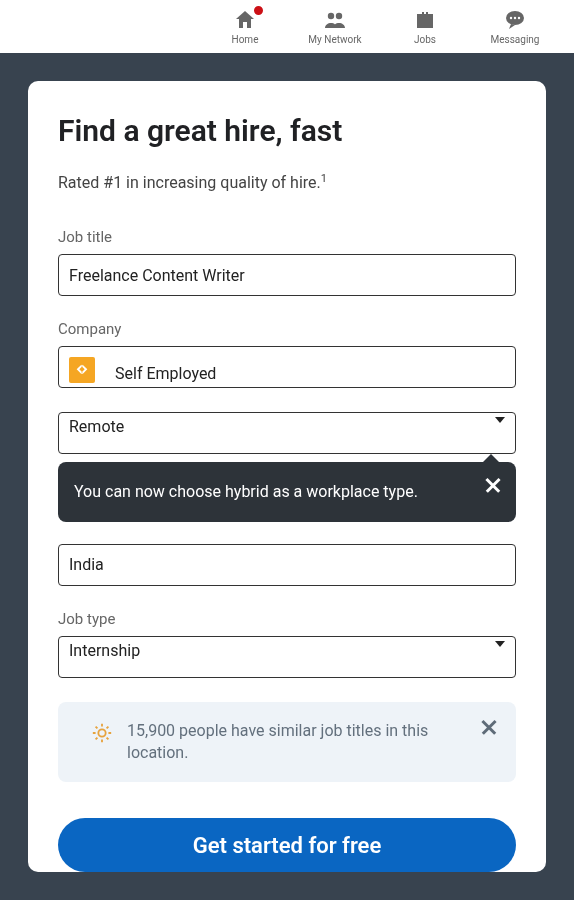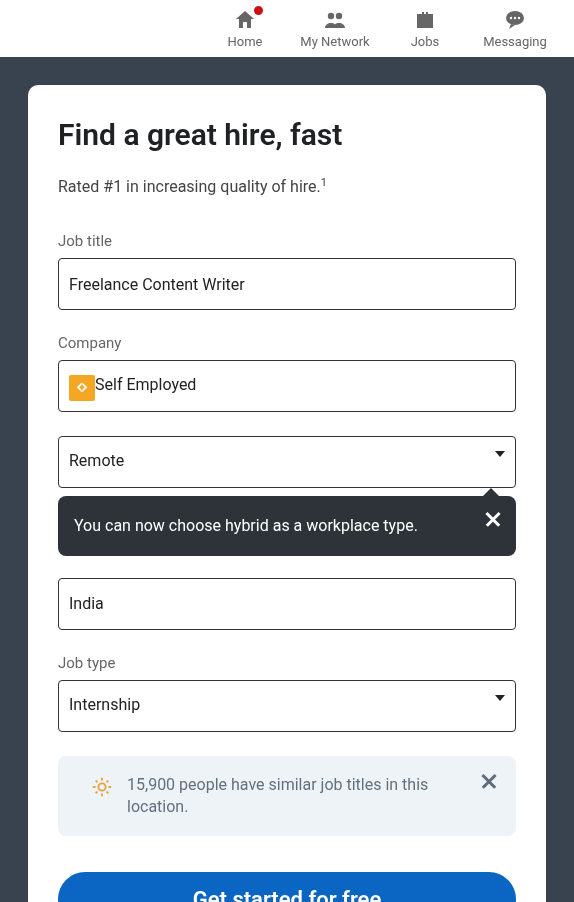--- a/index.html
+++ b/index.html
@@ -1,32 +1,32 @@
 <!DOCTYPE html>
 <html><head>
 <meta charset="utf-8">
 <style>
 *{box-sizing:border-box;margin:0;padding:0;font-family:-apple-system,BlinkMacSystemFont,"Segoe UI",Roboto,sans-serif}
 body{background:#fff;width:574px;height:902px;overflow:hidden}
 .topnav{display:flex;justify-content:flex-end;gap:0;padding:4px 14px 0 0;background:#fff}
 .nav-item{display:flex;flex-direction:column;align-items:center;width:90px;padding:4px 0 8px;cursor:pointer}
 .nav-icon{position:relative;height:24px;display:flex;align-items:center;justify-content:center;color:#666}
 .nav-icon svg{fill:#666}
-.nav-label{font-size:13px;color:#666;margin-top:2px}
+.nav-label{font-size:10px;color:#666;margin-top:2px}
 .badge{position:absolute;top:-4px;right:-8px;width:13px;height:13px;background:#cc1016;border-radius:50%;border:2px solid #fff}
 .page{background:#38434f;min-height:842px;padding:28px}
 .card{background:#fff;border-radius:10px;padding:32px 30px 0;position:relative}
 .heading{font-size:30px;font-weight:600;color:#202124;margin-bottom:24px}
 .sub{font-size:16px;color:#444;margin-bottom:36px}
 .sub sup{font-size:11px}
 .label{font-size:15px;color:#666;margin-bottom:8px;display:flex;align-items:center;gap:8px}
 .help{display:inline-flex;width:18px;height:18px;background:#666;color:#fff;border-radius:50%;align-items:center;justify-content:center;font-size:12px;font-weight:700}
-.field{width:100%;border:1px solid #333;border-radius:4px;height:52px;padding:14px 10px;font-size:16px;color:#222;background:#fff;margin-bottom:24px}
+.field{width:100%;border:1px solid #333;border-radius:4px;height:42px;padding:4px 10px;font-size:16px;color:#222;background:#fff;margin-bottom:24px}
 .select{display:flex;align-items:flex-start;justify-content:space-between;cursor:pointer}
-.comp{display:flex;align-items:flex-start;gap:0}
+.comp{display:flex;align-items:flex-end;gap:20px}
 .logo{width:26px;height:26px;background:#f5a623;border-radius:2px;display:flex;align-items:center;justify-content:center;color:#fff;font-size:14px}
 .caret{border-left:5px solid transparent;border-right:5px solid transparent;border-top:6px solid #222}
 .tooltip{background:#2d3339;color:#fff;border-radius:8px;padding:18px 50px 18px 16px;font-size:16px;line-height:1.45;position:relative;margin:-16px 0 22px}
 .tooltip:before{content:"";position:absolute;top:-8px;right:16px;border-left:9px solid transparent;border-right:9px solid transparent;border-bottom:9px solid #2d3339}
 .tclose{position:absolute;top:14px;right:14px;color:#fff;cursor:pointer}
 .info{background:#eef3f8;border-radius:8px;padding:18px 50px 18px 33px;display:flex;gap:14px;margin-bottom:36px;position:relative}
 .bulb{color:#e7a33e;flex-shrink:0;margin-top:2px}
 .info-text{font-size:16px;color:#63707d;line-height:1.4}
 .iclose{position:absolute;top:16px;right:18px;color:#5e6b78;cursor:pointer}
 .cta{background:#0a66c2;color:#fff;border:none;border-radius:32px;width:100%;height:54px;font-size:22px;font-weight:600;cursor:pointer}

